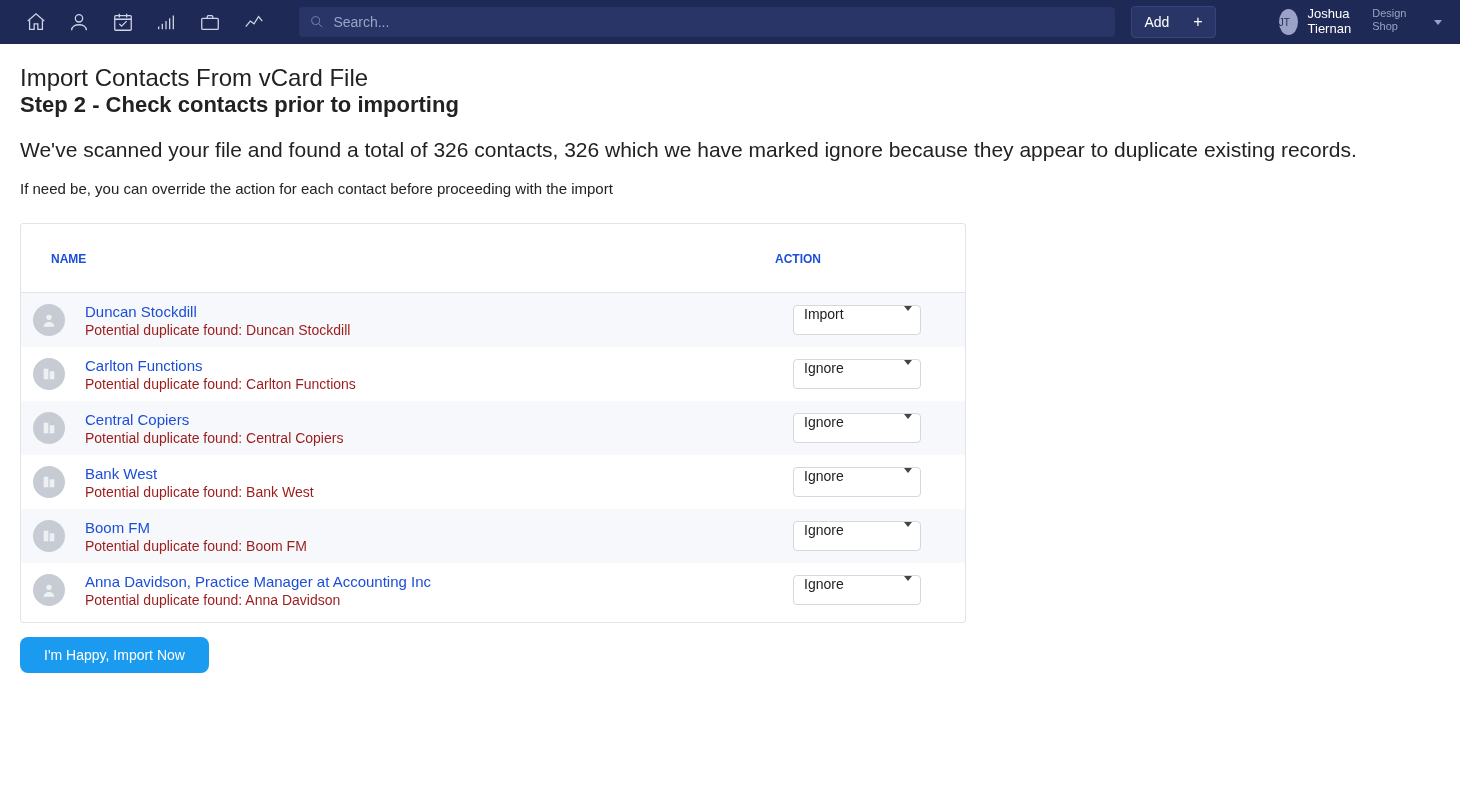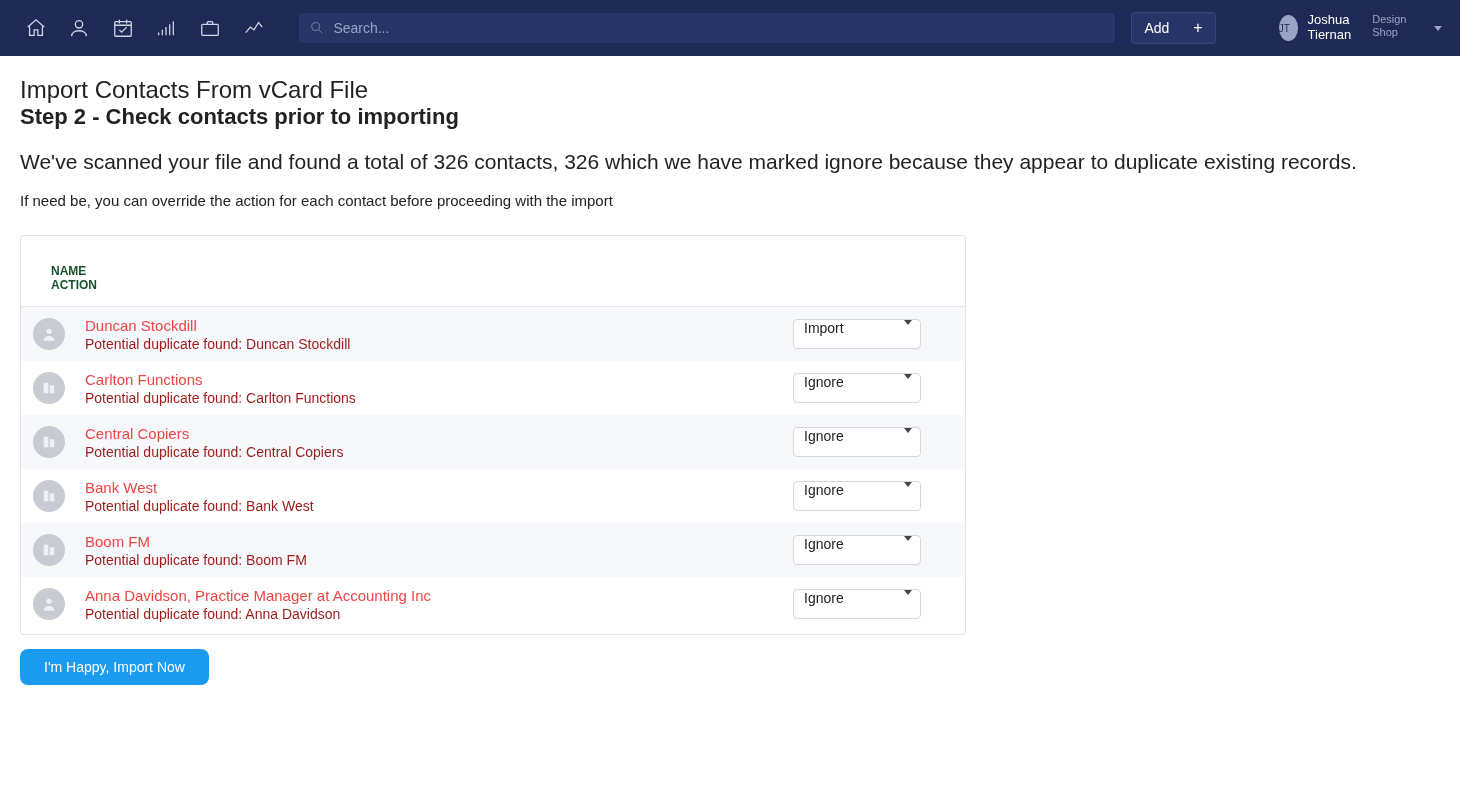--- a/index.html
+++ b/index.html
@@ -1,19 +1,19 @@
 <!DOCTYPE html>
 <html><head>
 <meta charset="utf-8">
 <style>
   * { box-sizing: border-box; margin: 0; padding: 0; }
   html, body { width: 100%; height: 100%; font-family: -apple-system, BlinkMacSystemFont, "Segoe UI", Helvetica, Arial, sans-serif; color: #222; background:#fff;}
   
   .topnav {
-    display:flex; align-items:center; height:56px;
+    display:flex; align-items:center; height:44px;
     background:#1e2a55; color:#cfd4e6; padding:0 18px; gap:8px;
   }
   .nav-icon { width:44px; height:44px; display:flex; align-items:center; justify-content:center; cursor:pointer;}
   .nav-icon svg { width:22px; height:22px; stroke:#cfd4e6; stroke-width:1.4; fill:none; }
   .searchbox {
     flex: 0 0 auto; width: 816px; margin-left: 20px;
     height:30px; background:#283566; border-radius:4px; display:flex; align-items:center;
     padding:0 10px; color:#9aa3c7;
   }
   .searchbox svg{width:16px;height:16px;stroke:#9aa3c7;fill:none;margin-right:8px;}
@@ -36,37 +36,37 @@
 
   
   .page{padding:20px;}
   .page-title{font-size:24px; font-weight:400; }
   .step-title{font-size:22px; font-weight:600; margin-bottom:20px;}
   .step-desc{font-size:21px; margin-bottom:18px;}
   .step-desc2{font-size:15px; margin-bottom:26px;}
 
   .panel{border:1px solid #e1e4e8; border-radius:3px; width:946px; height:400px; overflow:hidden; position:relative;}
   .table-head{
-    display:flex; font-size:12px; font-weight:700; color:#14532d;
-    padding:28px 30px 14px 30px; border-bottom:1px solid #e1e4e8;flex-direction:column;
+    display:flex; font-size:12px; font-weight:700; color:#1d4ed8;
+    padding:28px 30px 26px 30px; border-bottom:1px solid #e1e4e8;
   }
   .col-name{flex:1; padding-left:0;}
   .col-action{width:160px;}
   .rows{height:calc(100% - 62px); overflow:hidden;}
   .row{
     display:flex; align-items:center; padding:8px 12px 8px 10px; min-height:54px;
   }
   .row.alt{background:#f6f8fb;}
   .row-avatar{
     width:32px;height:32px;border-radius:50%;background:#c7ccd4;margin:0 20px 0 2px;
     display:flex;align-items:center;justify-content:center;flex:0 0 auto;
   }
   .row-avatar svg{width:16px;height:16px;fill:#eef0f3;}
   .row-text{flex:1; display:flex; flex-direction:column; gap:2px;}
-  .row-name{font-size:15px;color:#ef4444;}
+  .row-name{font-size:15px;color:#1d4ed8;}
   .row-dup{font-size:14px;color:#9c1b1b;}
   .action-cell{width:160px;}
   .dropdown{
     width:128px;height:30px;border:1px solid #d4d7de;border-radius:4px;background:#fff;
     display:flex;justify-content:space-between;padding:0 8px 0 10px;
     font-size:14px;cursor:pointer;
   }
   .dropdown .dd-caret{width:0;height:0;border-left:4px solid transparent;border-right:4px solid transparent;border-top:5px solid #444;}
 
   .import-btn{

